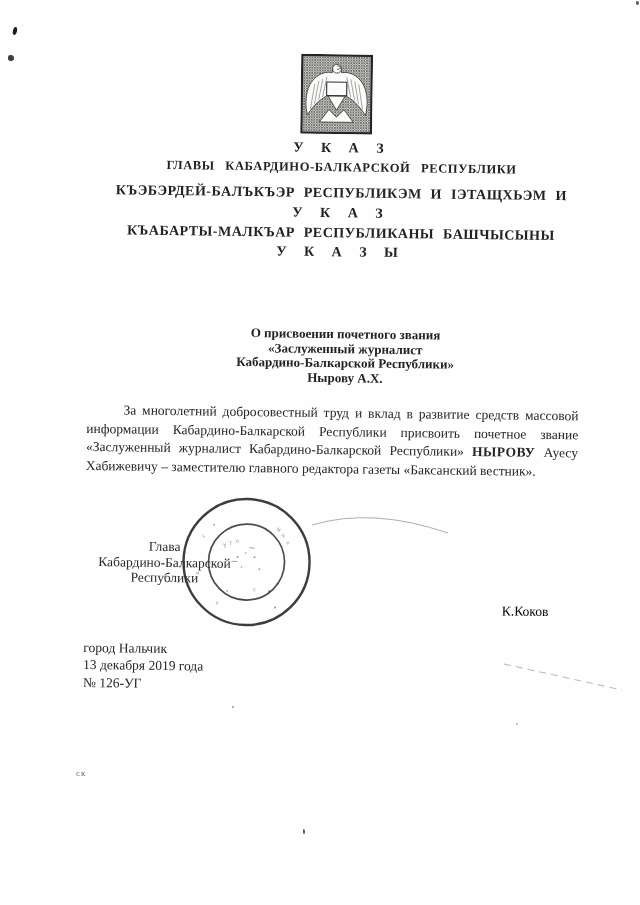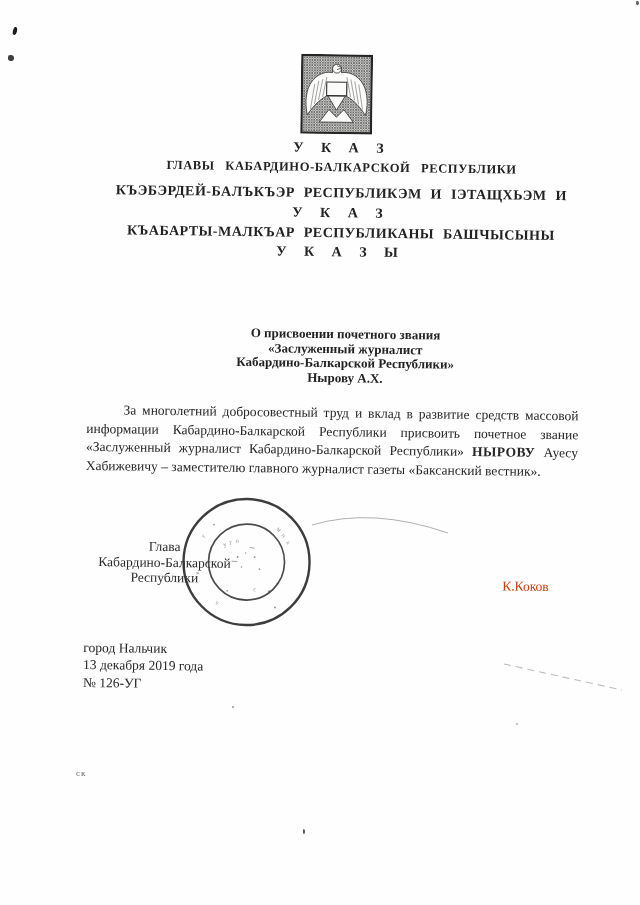--- a/index.html
+++ b/index.html
@@ -36,21 +36,21 @@
   
   .decree-body {
     position: absolute; top: 404px; left: 86px; width: 492px;
     font-size: 13.5px; line-height: 18.6px; text-align: justify;
     text-indent: 37px; color: #262626;
   }
   .decree-body b { letter-spacing: 0.5px; margin-top: 48px; }
   
   .sig-post { position: absolute; top: 541px; left: 90px; width: 152px; text-align: center;
               font-size: 13.5px; line-height: 15.6px; color: #2a2a2a; }
-  .sig-name { position: absolute; top: 576px; left: 504px; font-size: 13.5px; color: #c2410c; }
+  .sig-name { position: absolute; top: 601px; left: 504px; font-size: 13.5px; color: #000000; }
   
   .stamp { position: absolute; left: 181px; top: 496px; width: 134px; height: 134px; }
   
   .footer { position: absolute; top: 642px; left: 86px; font-size: 13.5px; line-height: 17.4px; color: #262626; }
   
   .arc-artifact   { position: absolute; left: 302px; top: 505px; width: 150px; height: 40px; }
   .dash-artifact  { position: absolute; left: 500px; top: 656px; width: 128px; height: 40px; }
   .speck { position: absolute; background: #1c1c1c; border-radius: 40% 60% 50% 50%; }
   .speck.s1 { left: 13px;  top: 27px;  width: 4px; height: 8px; transform: rotate(14deg); }
   .speck.s2 { left: 8px;   top: 55px;  width: 6px; height: 6px; opacity: .85; }
@@ -109,21 +109,21 @@
       <div class="hdr-ukazy">У К А З Ы</div>
     </div>
 
     <div class="title">
       <div>О присвоении почетного звания</div>
       <div>«Заслуженный журналист</div>
       <div>Кабардино-Балкарской Республики»</div>
       <div>Нырову А.Х.</div>
     </div>
 
-    <p class="decree-body"><span>За многолетний добросовестный труд и вклад в развитие средств массовой информации Кабардино-Балкарской Республики присвоить почетное звание «Заслуженный журналист Кабардино-Балкарской Республики» </span><b>НЫРОВУ</b><span> Ауесу Хабижевичу – заместителю главного журналист газеты «Баксанский вестник».</span></p>
+    <p class="decree-body"><span>За многолетний добросовестный труд и вклад в развитие средств массовой информации Кабардино-Балкарской Республики присвоить почетное звание «Заслуженный журналист Кабардино-Балкарской Республики» </span><b>НЫРОВУ</b><span> Ауесу Хабижевичу – заместителю главного редактора газеты «Баксанский вестник».</span></p>
 
     <div class="sig-post">
       <div>Глава</div>
       <div>Кабардино-Балкарской</div>
       <div>Республики</div>
     </div>
     <div class="sig-name">К.Коков</div>
 
     <svg class="stamp" viewBox="0 0 134 134" xmlns="http://www.w3.org/2000/svg">
       <circle cx="67" cy="67" r="63" fill="none" stroke="#2d2d2d" stroke-width="2.4" opacity="0.92"></circle>

